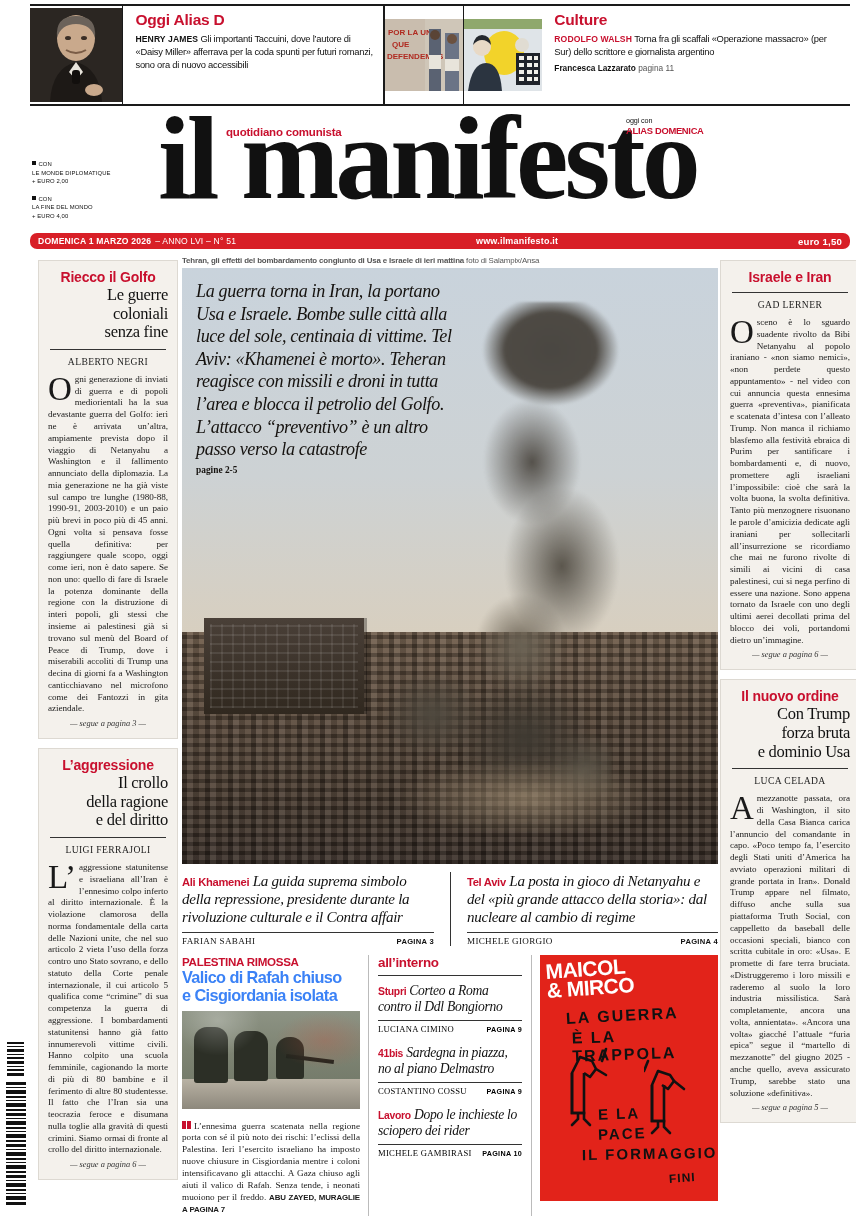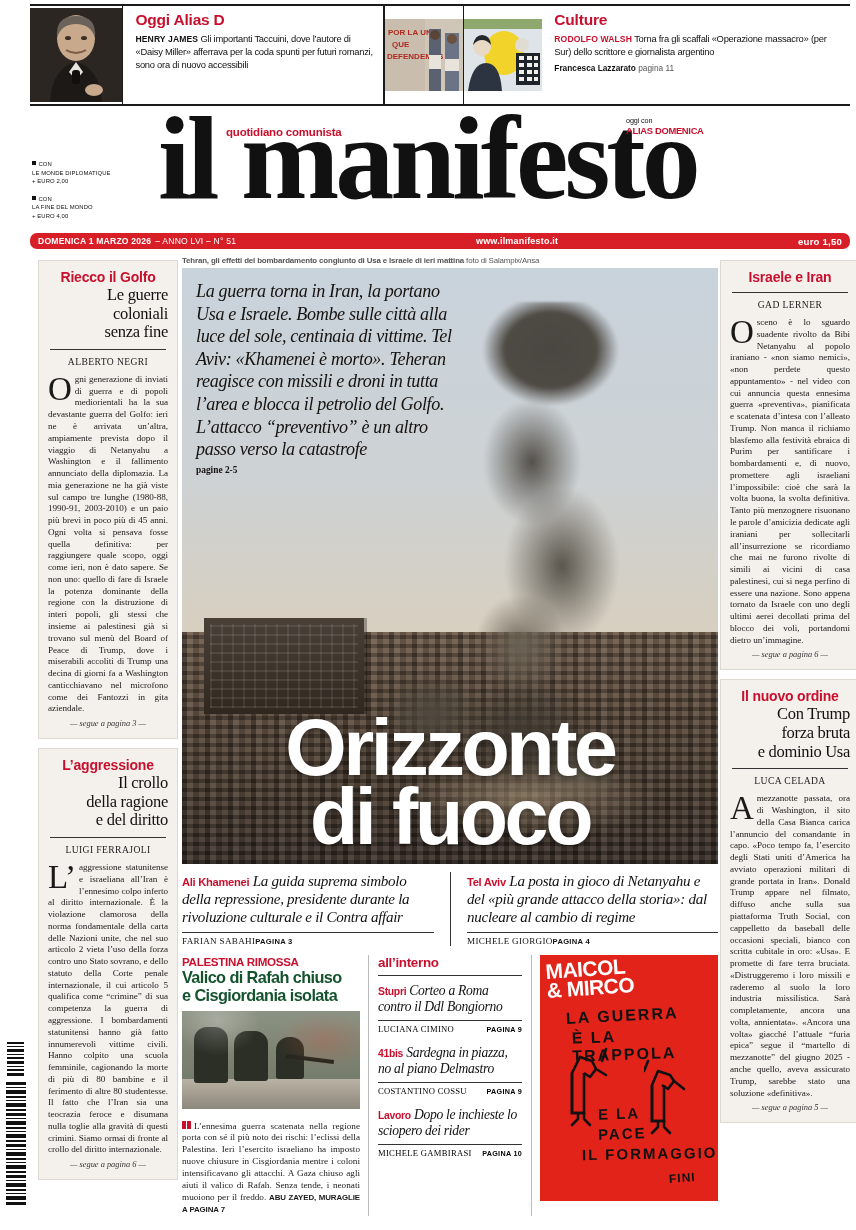--- a/index.html
+++ b/index.html
@@ -172,33 +172,33 @@
   .subcell.right { padding-right:0; padding-left:16px; }
   .sub-head {
     font-family:"Liberation Serif", serif; font-style:italic; font-size:15.1px;
     line-height:1.2; color:#111; letter-spacing:-0.3px;
   }
   .sub-head b {
     font-family:"Liberation Sans", sans-serif; font-style:normal; font-weight:bold;
     font-size:11.2px; color:#c8102e; letter-spacing:-0.3px;
   }
   .sub-foot {
-    display:flex; justify-content:flex-start; align-items:baseline;
+    display:flex; justify-content:space-between; align-items:baseline;
     border-top:1.1px solid #333; margin-top:6px; padding-top:3px;
   }
   .sub-author { font-family:"Liberation Serif", serif; font-size:9.1px; letter-spacing:0.3px; color:#111; }
   .sub-page { font-size:7.6px; font-weight:bold; letter-spacing:0.3px; color:#111; }
 
   
   .bottomrow { display:flex; gap:8px; margin-top:9px; }
   .bb { width:178px; }
   .bb.mid { width:176px; border-left:1.1px solid #bbb; border-right:1.1px solid #bbb; padding:0 9px; }
 
   .pal-kick { color:#c8102e; font-weight:bold; font-size:11.6px; letter-spacing:-0.3px; }
-  .pal-head { font-weight:bold; font-size:16.3px; line-height:1.08; letter-spacing:-0.6px; color:#14532d; margin-top:1px; }
+  .pal-head { font-weight:bold; font-size:16.3px; line-height:1.08; letter-spacing:-0.6px; color:#3b82f6; margin-top:1px; }
   .pal-photo { position:relative; width:178px; height:98px; margin-top:6px; overflow:hidden;
       background:linear-gradient(#8d9384 0%, #7e8473 40%, #6d7464 100%); }
   .pal-photo .wall { position:absolute; left:0; bottom:0; width:100%; height:30px; background:linear-gradient(#b9b2a4,#8d887c); }
   .pal-photo .sold { position:absolute; bottom:26px; width:34px; height:56px; background:#2c2f26; border-radius:13px 13px 3px 3px; }
   .pal-photo .sold.a { left:12px; }
   .pal-photo .sold.b { left:52px; height:50px; bottom:28px;}
   .pal-photo .sold.c { left:94px; height:42px; bottom:30px; width:28px;}
   .pal-photo .gun { position:absolute; left:104px; bottom:48px; width:48px; height:4px; background:#23251e; transform:rotate(7deg); }
   .pal-photo .blur { position:absolute; inset:0;
       background: radial-gradient(ellipse 70px 40px at 80% 30%, rgba(200,80,60,.28), transparent 70%),
@@ -458,24 +458,20 @@
         <div class="block-bldg"></div>
         <div class="smoke-main"></div>
         <div class="smoke-low"></div>
         <div class="smoke-haze"></div>
 
         <div class="deck">
           <span>La guerra torna in Iran, la portano Usa e Israele. Bombe sulle città alla luce del sole, centinaia di vittime. Tel Aviv: «Khamenei è morto». Teheran reagisce con missili e droni in tutta l’area e blocca il petrolio del Golfo. L’attacco “preventivo” è un altro passo verso la catastrofe</span>
           <span class="pages">pagine 2-5</span>
         </div>
 
-        <div class="bigtitle">
-          <div>Orizzonte</div>
-          <div>di fuoco</div>
-        </div>
       </div>
 
       <div class="subrow">
         <div class="subcell">
           <div class="sub-head">
             <b>Ali Khamenei</b>
             <span>La guida suprema simbolo della repressione, presidente durante la rivoluzione culturale e il Contra affair</span>
           </div>
           <div class="sub-foot">
             <span class="sub-author">FARIAN SABAHI</span>

